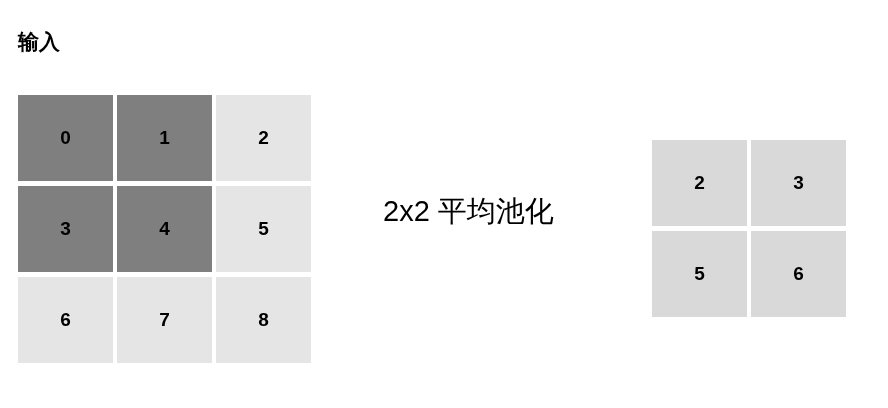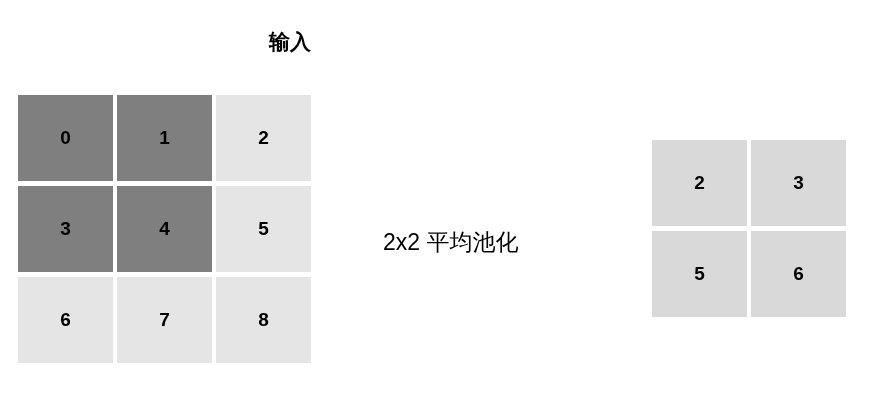--- a/index.html
+++ b/index.html
@@ -17,21 +17,21 @@
   }
   .canvas {
     position: relative;
     width: 888px;
     height: 408px;
     background: var(--background);
     overflow: hidden;
   }
   .section-title {
     position: absolute;
-    text-align: right;
+    text-align: left;
     font-size: 21px;
     font-weight: 600;
     line-height: 30px;
     color: var(--text);
   }
   .input-title { left: 18px; width: 293px; top: 27px; }
   .output-title { left: 652px; width: 194px; top: 80px; }
 
   .grid {
     position: absolute;
@@ -61,23 +61,23 @@
     font-weight: bold;
     color: var(--text);
   }
   .input-grid .cell { background: var(--input-cell); }
   .input-grid .cell.dark { background: var(--highlight-cell); }
   .output-grid .cell { background: var(--output-cell); }
 
   .op-label {
     position: absolute;
     left: 383px;
-    top: 227px;
+    top: 196px;
     width: 190px;
-    font-size: 23px;
+    font-size: 29px;
     font-weight: 400;
     line-height: 31px;
     white-space: nowrap;
     color: var(--text);
   }
 </style>
 </head>
 <body>
 
 <div class="canvas">

